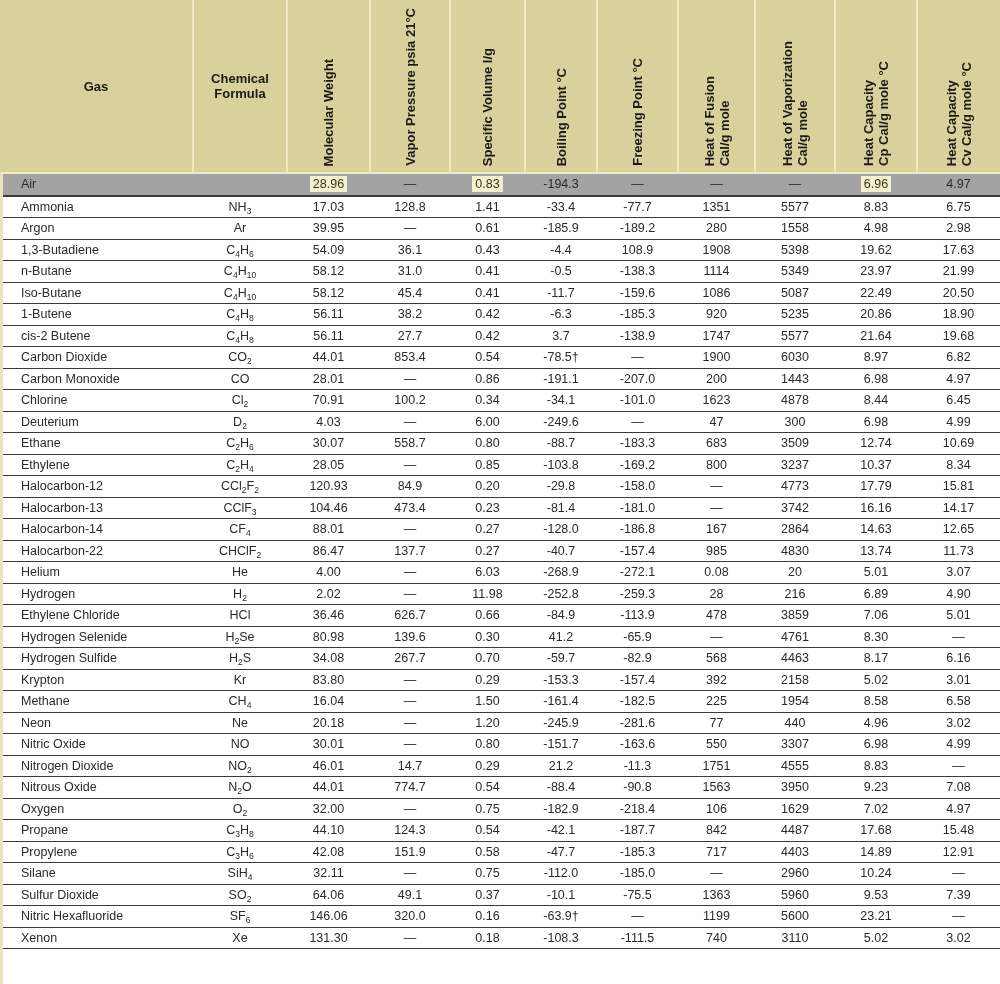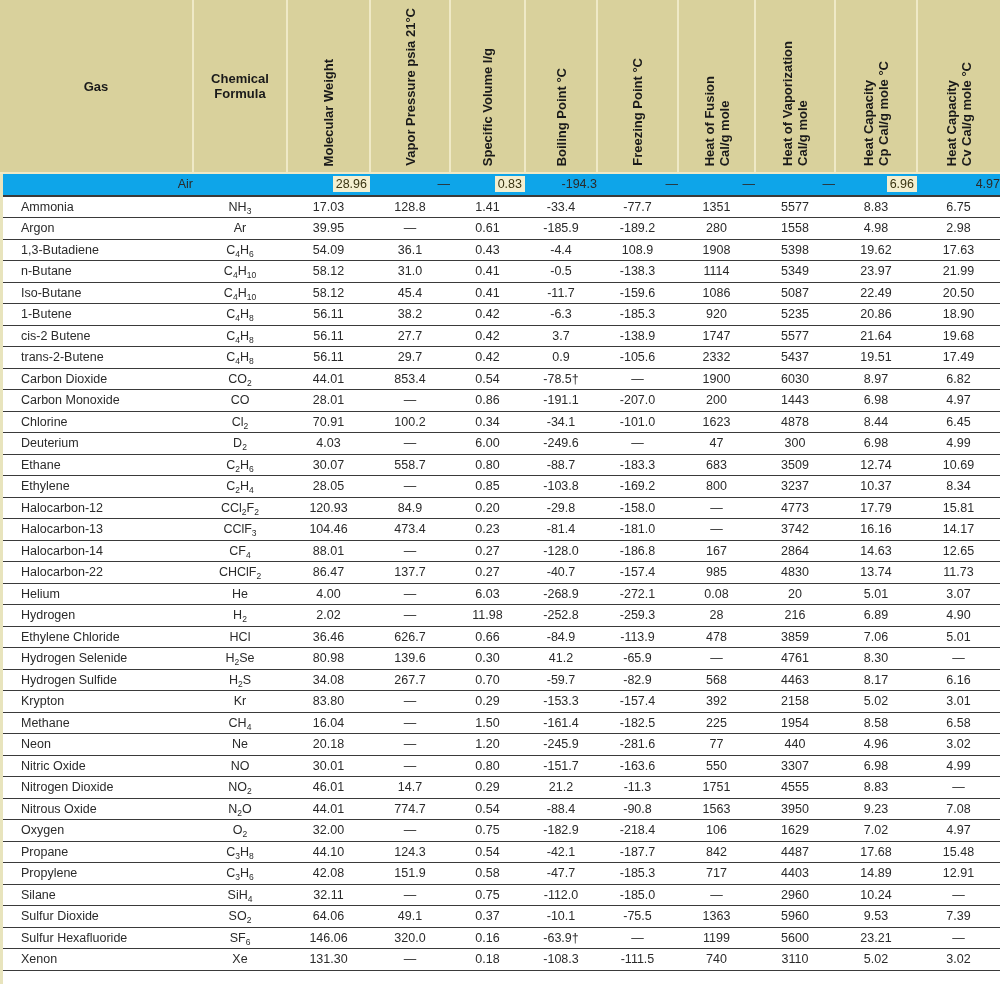--- a/index.html
+++ b/index.html
@@ -15,21 +15,21 @@
   thead th:last-child { border-right: none; }
   .hz { display: inline-block; line-height: 15px; }
   .vt-wrap { position: absolute; left: 0; right: 0; bottom: 6px; height: 160px; display: flex; justify-content: center; align-items: flex-end; }
   .vt { writing-mode: vertical-rl; transform: rotate(180deg); text-align: left; line-height: 15px; white-space: nowrap; }
   tbody td {
     height: 20.5px; padding: 0; font-size: 12.5px; text-align: center; border-bottom: 1.5px solid #3a3a3a;
     white-space: nowrap; color: #2a2a2a;
   }
   tbody tr:first-child td { border-bottom: 2px solid #3a3a3a; }
   tbody td.name { text-align: left; padding-left: 21px; }
-  tbody tr.air td { background: #0ea5e9; text-align: right; }
+  tbody tr.air td { background: #a3a3a3; }
   .hl { background: #f4efd0; padding: 1px 3px; color: #3a3512; }
   sub { font-size: 8.5px; vertical-align: -3px; line-height: 0; }
   .left-edge { position: absolute; left: 0; top: 174px; width: 3px; height: 810px; background: #e8e4bd; }
 </style>
 </head>
 <body>
 
 <div class="left-edge"></div>
 
 <table>
@@ -218,33 +218,20 @@
         <td>27.7</td>
         <td>0.42</td>
         <td>3.7</td>
         <td>-138.9</td>
         <td>1747</td>
         <td>5577</td>
         <td>21.64</td>
         <td>19.68</td>
       </tr>
       <tr>
-        <td class="name">trans-2-Butene</td>
-        <td><span>C</span><sub>4</sub><span>H</span><sub>8</sub></td>
-        <td>56.11</td>
-        <td>29.7</td>
-        <td>0.42</td>
-        <td>0.9</td>
-        <td>-105.6</td>
-        <td>2332</td>
-        <td>5437</td>
-        <td>19.51</td>
-        <td>17.49</td>
-      </tr>
-      <tr>
         <td class="name">Carbon Dioxide</td>
         <td><span>CO</span><sub>2</sub></td>
         <td>44.01</td>
         <td>853.4</td>
         <td>0.54</td>
         <td>-78.5†</td>
         <td>—</td>
         <td>1900</td>
         <td>6030</td>
         <td>8.97</td>
@@ -569,21 +556,21 @@
         <td>49.1</td>
         <td>0.37</td>
         <td>-10.1</td>
         <td>-75.5</td>
         <td>1363</td>
         <td>5960</td>
         <td>9.53</td>
         <td>7.39</td>
       </tr>
       <tr>
-        <td class="name">Sulfur Hexafluoride</td>
+        <td class="name">Nitric Hexafluoride</td>
         <td><span>SF</span><sub>6</sub></td>
         <td>146.06</td>
         <td>320.0</td>
         <td>0.16</td>
         <td>-63.9†</td>
         <td>—</td>
         <td>1199</td>
         <td>5600</td>
         <td>23.21</td>
         <td>—</td>

